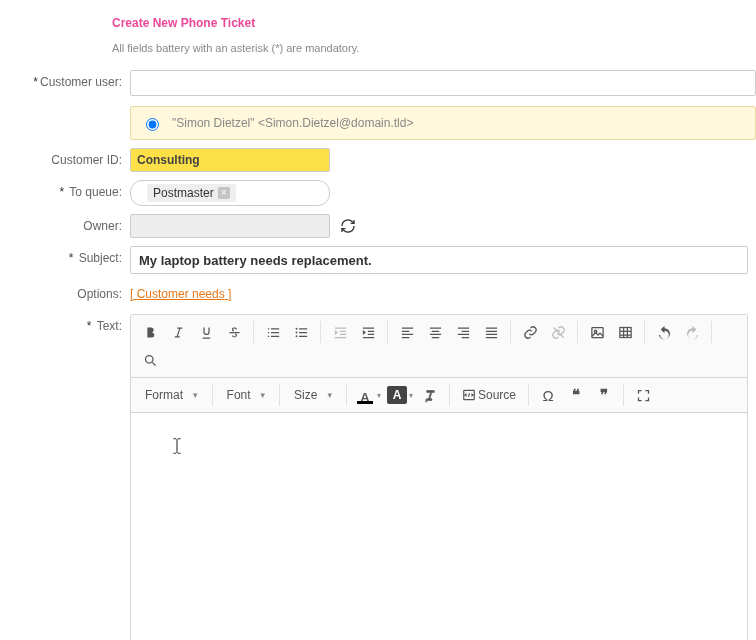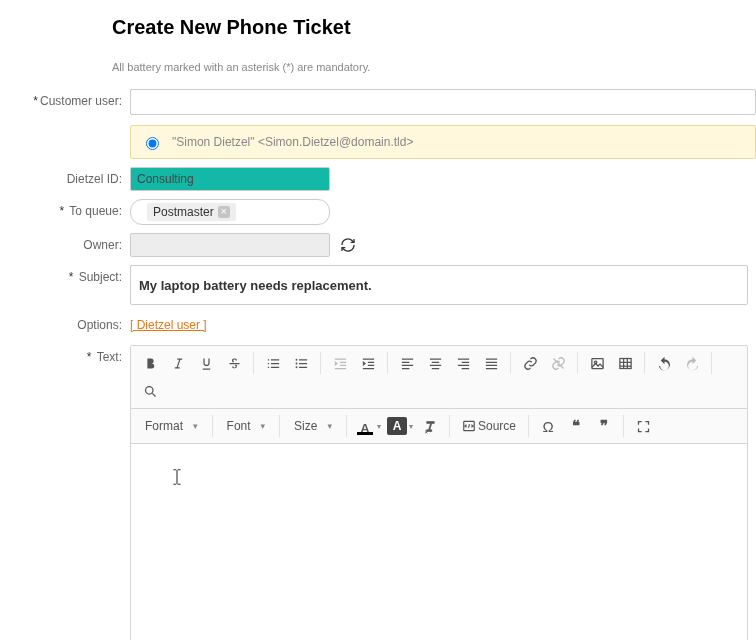--- a/index.html
+++ b/index.html
@@ -1,35 +1,35 @@
 <!DOCTYPE html>
 <html><head>
 <meta charset="utf-8">
 <style>
   * { box-sizing: border-box; }
   html, body { margin:0; padding:0; font-family: Arial, Helvetica, sans-serif; font-size:12px; color:#444; background:#fff; }
   .wrap { width:756px; height:640px; position:relative; overflow:hidden; }
   .content { padding: 16px 0 0 0; }
-  h1.title { font-size:20px; font-weight:bold; color:#000000; margin:0 0 22px 112px; }
+  h1.title { font-size:12px; font-weight:bold; color:#ec4899; margin:0 0 12px 112px; }
   .mandatory-note { color:#888; font-size:11px; margin:0 0 16px 112px; }
   .row { display:flex; align-items:flex-start; margin-bottom:8px; }
   .label { width:130px; flex:0 0 130px; text-align:right; padding-right:8px; color:#666; line-height:24px; font-size:12px; }
   .label .ast { color:#333; margin-right:2px; font-family: Arial; }
   .field { flex:1; min-width:0; }
   .input-full { width:100%; height:26px; border:1px solid #ccc; border-radius:2px; padding:3px 6px; font-size:12px; background:#fff; }
   .selected-box { margin-top:10px; border:1px solid #e7d9a0; background:#fff8dd; border-radius:2px; padding:8px 10px; display:flex; align-items:center; gap:10px; width:100%; }
   .radio { width:13px; height:13px; }
   .sel-text { color:#888; font-size:12px; }
-  .readonly-box { width:200px; height:24px; border:1px solid #ccc; background:#14b8a6; padding:3px 6px; line-height:16px; color:#444; border-radius:2px; }
+  .readonly-box { width:200px; height:24px; border:1px solid #ccc; background:#fde047; padding:3px 6px; line-height:16px; color:#444; border-radius:2px;font-weight:bold; }
   .readonly-gray { width:200px; height:24px; border:1px solid #ccc; background:#ededed; border-radius:2px; }
   .tokenbox { width:200px; height:26px; border:1px solid #ccc; background:#fff; border-radius:12px; padding:2px 16px; display:flex; align-items:center; }
   .token { background:#eee; border:0; border-radius:2px; padding:2px 6px; display:inline-flex; align-items:center; gap:4px; font-size:12px; color:#333; }
   .token .x { display:inline-block; width:12px; height:12px; line-height:12px; text-align:center; background:#c5c5c5; color:#fff; font-size:10px; border-radius:2px; cursor:pointer; }
   .refresh-icon { margin-left:10px; width:16px; height:16px; display:inline-flex; align-items:center; justify-content:center; color:#333; cursor:pointer; }
-  .subject-input { width:618px; height:40px; border:1px solid #ccc; padding:4px 8px; font-size:13px; font-weight:bold; color:#333; background:#fff; border-radius:2px; }
+  .subject-input { width:618px; height:28px; border:1px solid #ccc; padding:4px 8px; font-size:13px; font-weight:bold; color:#333; background:#fff; border-radius:2px; }
   .options-link { color:#e67817; font-size:12px; line-height:24px; }
   .options-link::before { content:"[ "; color:#e67817; }
   .options-link::after { content:" ]"; color:#e67817; }
 
   
   .editor { width:618px; border:1px solid #d6d6d6; border-radius:2px; background:#fafafa; margin-left:0; }
   .toolbar { display:flex; flex-wrap:wrap; align-items:center; padding:4px 6px; gap:2px; border-bottom:1px solid #d6d6d6; background:#fafafa; }
   .tb-btn { width:26px; height:26px; display:flex; align-items:center; justify-content:center; border-radius:2px; color:#555; cursor:pointer; }
   .tb-btn.disabled { color:#bbb; cursor:default; }
   .tb-btn svg { width:15px; height:15px; }
@@ -46,35 +46,35 @@
   .text-cursor svg { width:12px; height:18px; }
 
   .row.owner .field{ display:flex; align-items:center; }
 </style>
 </head>
 <body>
 <div class="wrap">
 <div class="content">
 
 <h1 class="title">Create New Phone Ticket</h1>
-<div class="mandatory-note">All battery marked with an asterisk (*) are mandatory.</div>
+<div class="mandatory-note">All fields battery with an asterisk (*) are mandatory.</div>
 
 <div class="row">
   <div class="label"><span class="ast">*</span><span>Customer user:</span></div>
   <div class="field">
     <input type="text" class="input-full" value="" style="">
     <div class="selected-box">
       <input type="radio" class="radio" checked="" style="">
       <span class="sel-text">"Simon Dietzel" &lt;Simon.Dietzel@domain.tld&gt;</span>
     </div>
   </div>
 </div>
 
 <div class="row">
-  <div class="label">Dietzel ID:</div>
+  <div class="label">Customer ID:</div>
   <div class="field">
     <div class="readonly-box">Consulting</div>
   </div>
 </div>
 
 <div class="row">
   <div class="label"><span class="ast">*</span> <span>To queue:</span></div>
   <div class="field">
     <div class="tokenbox">
       <span class="token">
@@ -103,21 +103,21 @@
 <div class="row">
   <div class="label"><span class="ast">*</span> <span>Subject:</span></div>
   <div class="field">
     <input type="text" class="subject-input" value="My laptop battery needs replacement." style="">
   </div>
 </div>
 
 <div class="row">
   <div class="label">Options:</div>
   <div class="field">
-    <a href="#" class="options-link">Dietzel user</a>
+    <a href="#" class="options-link">Customer needs</a>
   </div>
 </div>
 
 <div class="row" style="align-items:flex-start;">
   <div class="label"><span class="ast">*</span> <span>Text:</span></div>
   <div class="field">
     <div class="editor">
 
       <div class="toolbar">
         <span class="tb-btn" title="Bold">

